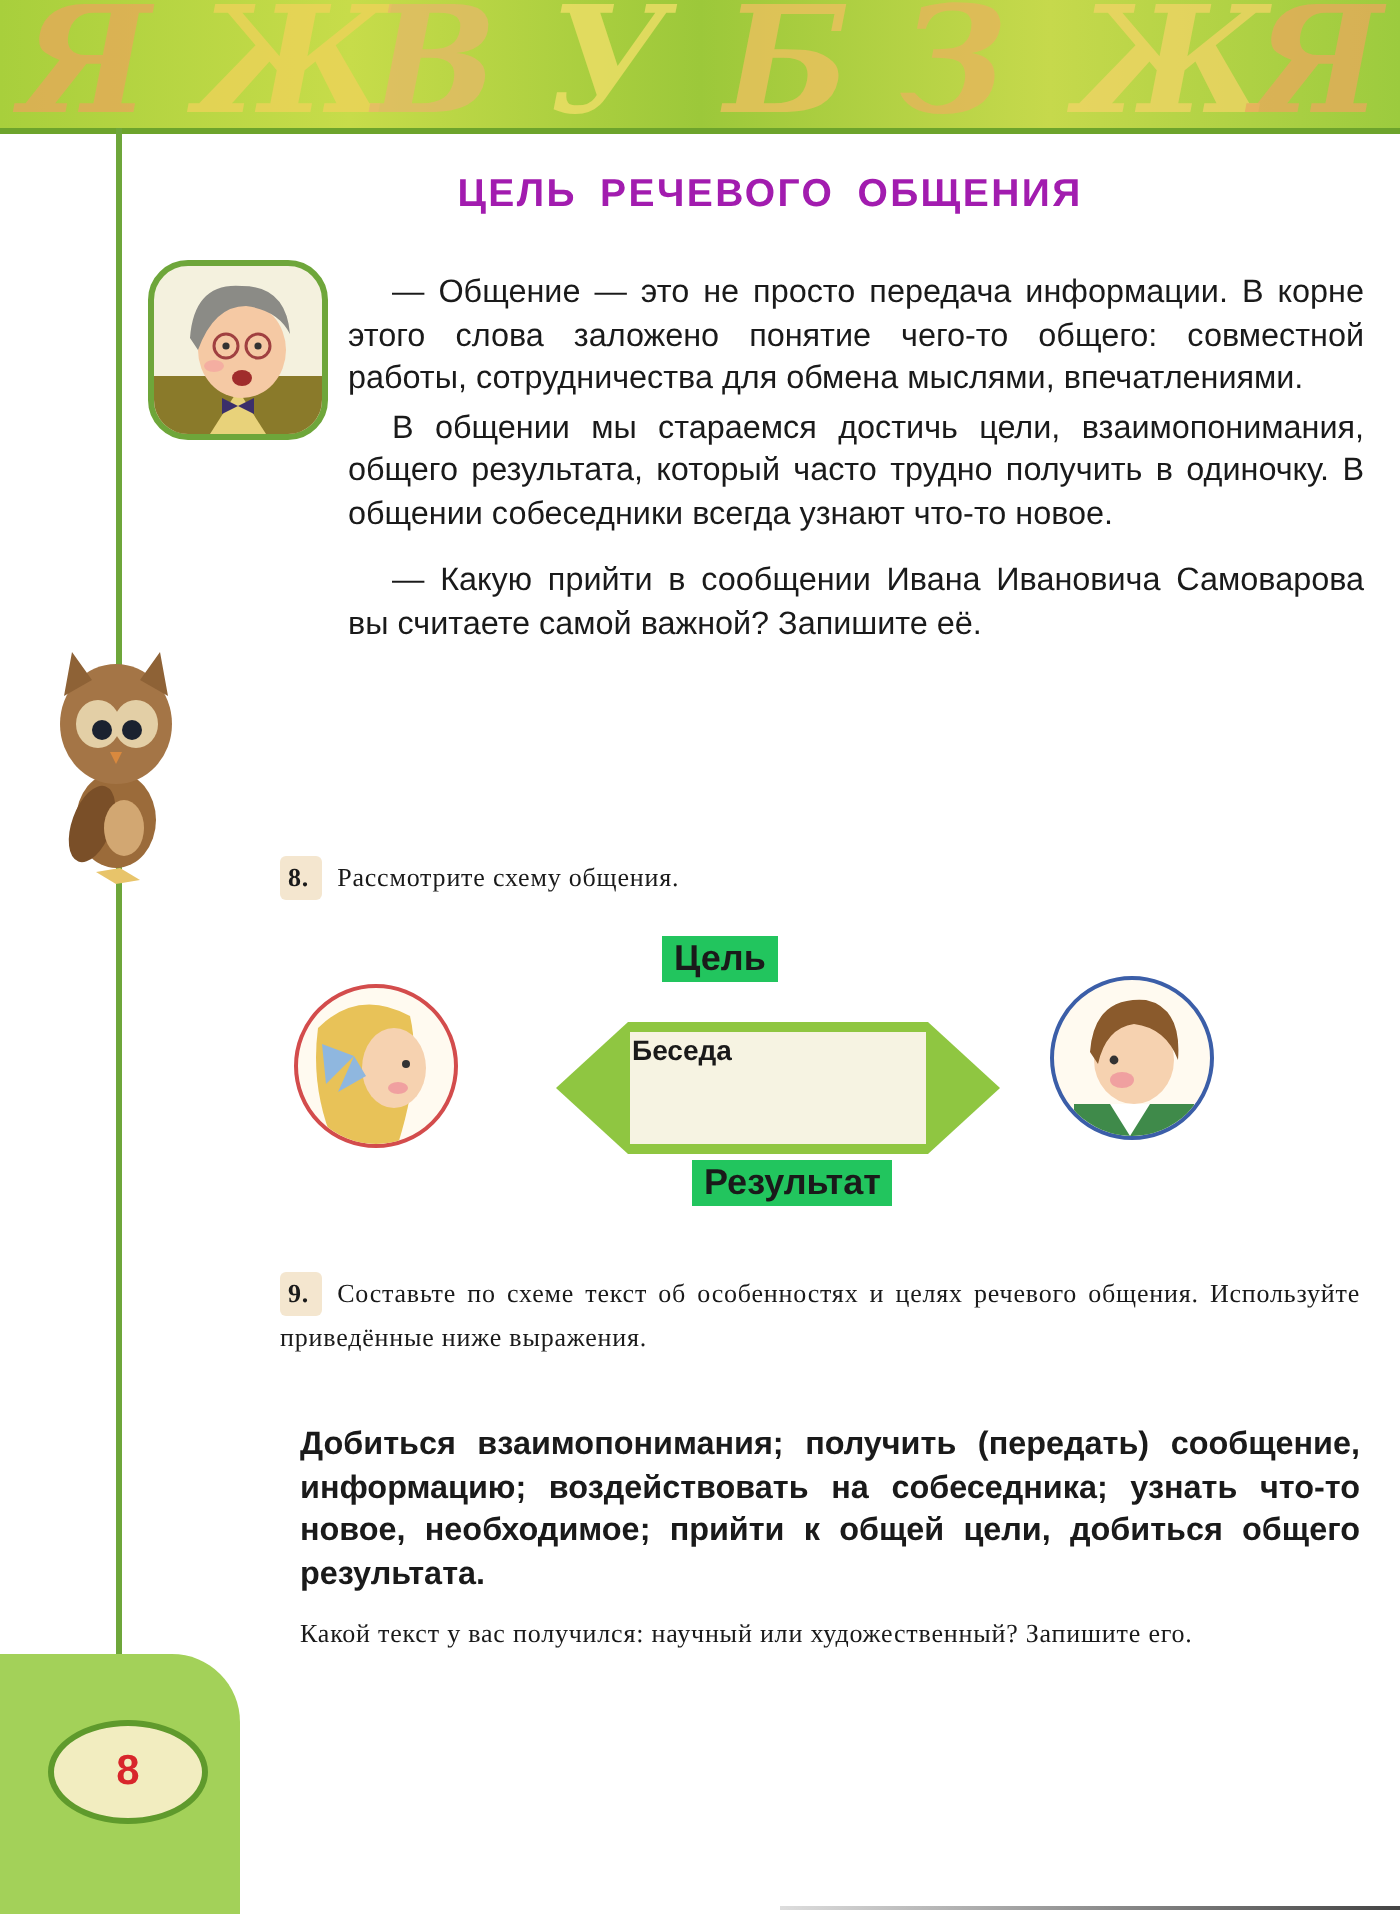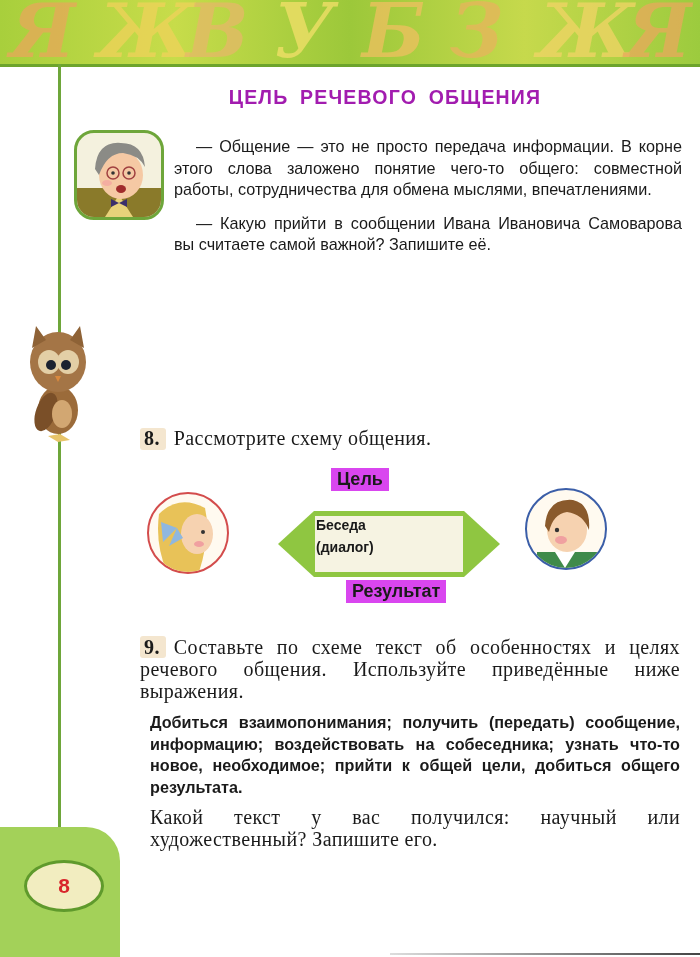--- a/index.html
+++ b/index.html
@@ -43,34 +43,34 @@
       position: absolute; left: 74px; top: 130px; width: 84px; height: 84px;
       border: 3px solid #6ea63a; border-radius: 20px; background: #f4f1de;
       overflow: hidden;
     }
     .owl { position: absolute; left: 18px; top: 318px; width: 80px; height: 128px; }
     .text {
       position: absolute; font-size: 16.2px; line-height: 21.5px;
       text-align: justify; text-align-last: left;
     }
     .text p { margin: 0; text-indent: 22px; }
-    .serif { font-family: "Liberation Serif", serif; font-size: 20px; letter-spacing: 0.4px; }
+    .serif { font-family: "Liberation Serif", serif; font-size: 13px; letter-spacing: 0.4px; }
     .tasknum {
       display: inline-block; background: #f4e6cf; font-weight: bold;
       padding: 0 6px 0 4px; margin-right: 8px; border-radius: 3px;
     }
     .scheme { position: absolute; left: 140px; top: 468px; width: 420px; height: 150px; }
     .face {
       position: absolute; width: 78px; height: 78px; border-radius: 50%;
       background: #fffaf0; overflow: hidden;
     }
     .face.girl { left: 7px; top: 24px; border: 2.5px solid #d34c4c; }
     .face.boy { left: 385px; top: 20px; border: 2.5px solid #3b5ea8; }
     .label-box {
-      position: absolute; background: #d946ef; font-weight: bold; font-size: 18px;
+      position: absolute; background: #22c55e; font-weight: bold; font-size: 18px;
       padding: 1px 6px;
     }
     .hex {
       position: absolute; left: 138px; top: 43px; width: 222px; height: 66px;
     }
     .hex-text {
       position: absolute; left: 176px; top: 46px; width: 152px; 
       font-weight: bold; font-size: 14px; line-height: 22px;
     }
     .bottom-line {
@@ -126,20 +126,21 @@
     <ellipse cx="50" cy="44" rx="11" ry="12" fill="#e3cfa6"></ellipse>
     <circle cx="33" cy="47" r="5" fill="#1b2230"></circle>
     <circle cx="48" cy="47" r="5" fill="#1b2230"></circle>
     <path d="M37 58 L43 58 L40 64 Z" fill="#d9893e"></path>
     <path d="M30 118 L42 116 L52 122 L40 124 Z" fill="#e8c46a"></path>
   </svg>
 </div>
 
 <div class="text" style="left:174px; top:136px; width:508px;">
   <p>— Общение — это не просто передача информации. В корне этого слова заложено понятие чего-то общего: совместной работы, сотрудничества для обмена мыслями, впечатлениями.</p>
+  <p style="margin-top:3px;">В общении мы стараемся достичь цели, взаимопонимания, общего результата, который часто трудно получить в одиночку. В общении собеседники всегда узнают что-то новое.</p>
   <p style="margin-top:12px;">— Какую прийти в сообщении Ивана Ивановича Самоварова вы считаете самой важной? Запишите её.</p>
 </div>
 
 <div class="text serif" style="left:140px; top:428px; width:540px;">
   <span class="tasknum">8.</span><span>Рассмотрите схему общения.</span>
 </div>
 
 <div class="scheme">
   <div class="face girl">
     <svg width="78" height="78" viewBox="0 0 78 78">
@@ -162,21 +163,20 @@
   </div>
 
   <div class="label-box" style="left:191px; top:0px;">Цель</div>
 
   <svg class="hex" viewBox="0 0 222 66">
     <polygon points="0,33 36,0 186,0 222,33 186,66 36,66" fill="#8fc641"></polygon>
     <rect x="36" y="4" width="150" height="58" fill="#f6f3e2" stroke="#8fc641" stroke-width="2"></rect>
   </svg>
   <div class="hex-text">
     <div>Беседа</div>
-    <div>(диалог)</div>
   </div>
 
   <div class="label-box" style="left:206px; top:112px;">Результат</div>
 </div>
 
 <div class="text serif" style="left:140px; top:636px; width:540px; line-height:22px;">
   <span class="tasknum">9.</span><span>Составьте по схеме текст об особенностях и целях речевого общения. Используйте приведённые ниже выражения.</span>
 </div>
 
 <div class="text" style="left:150px; top:712px; width:530px;">

